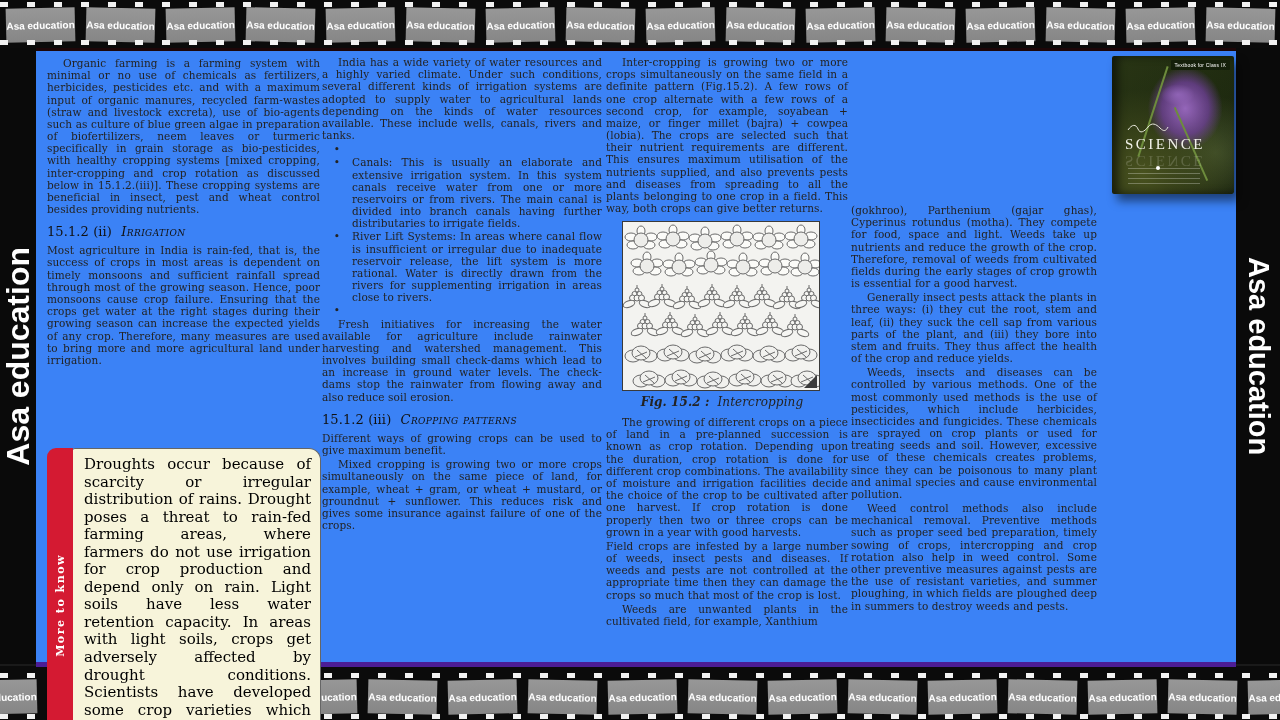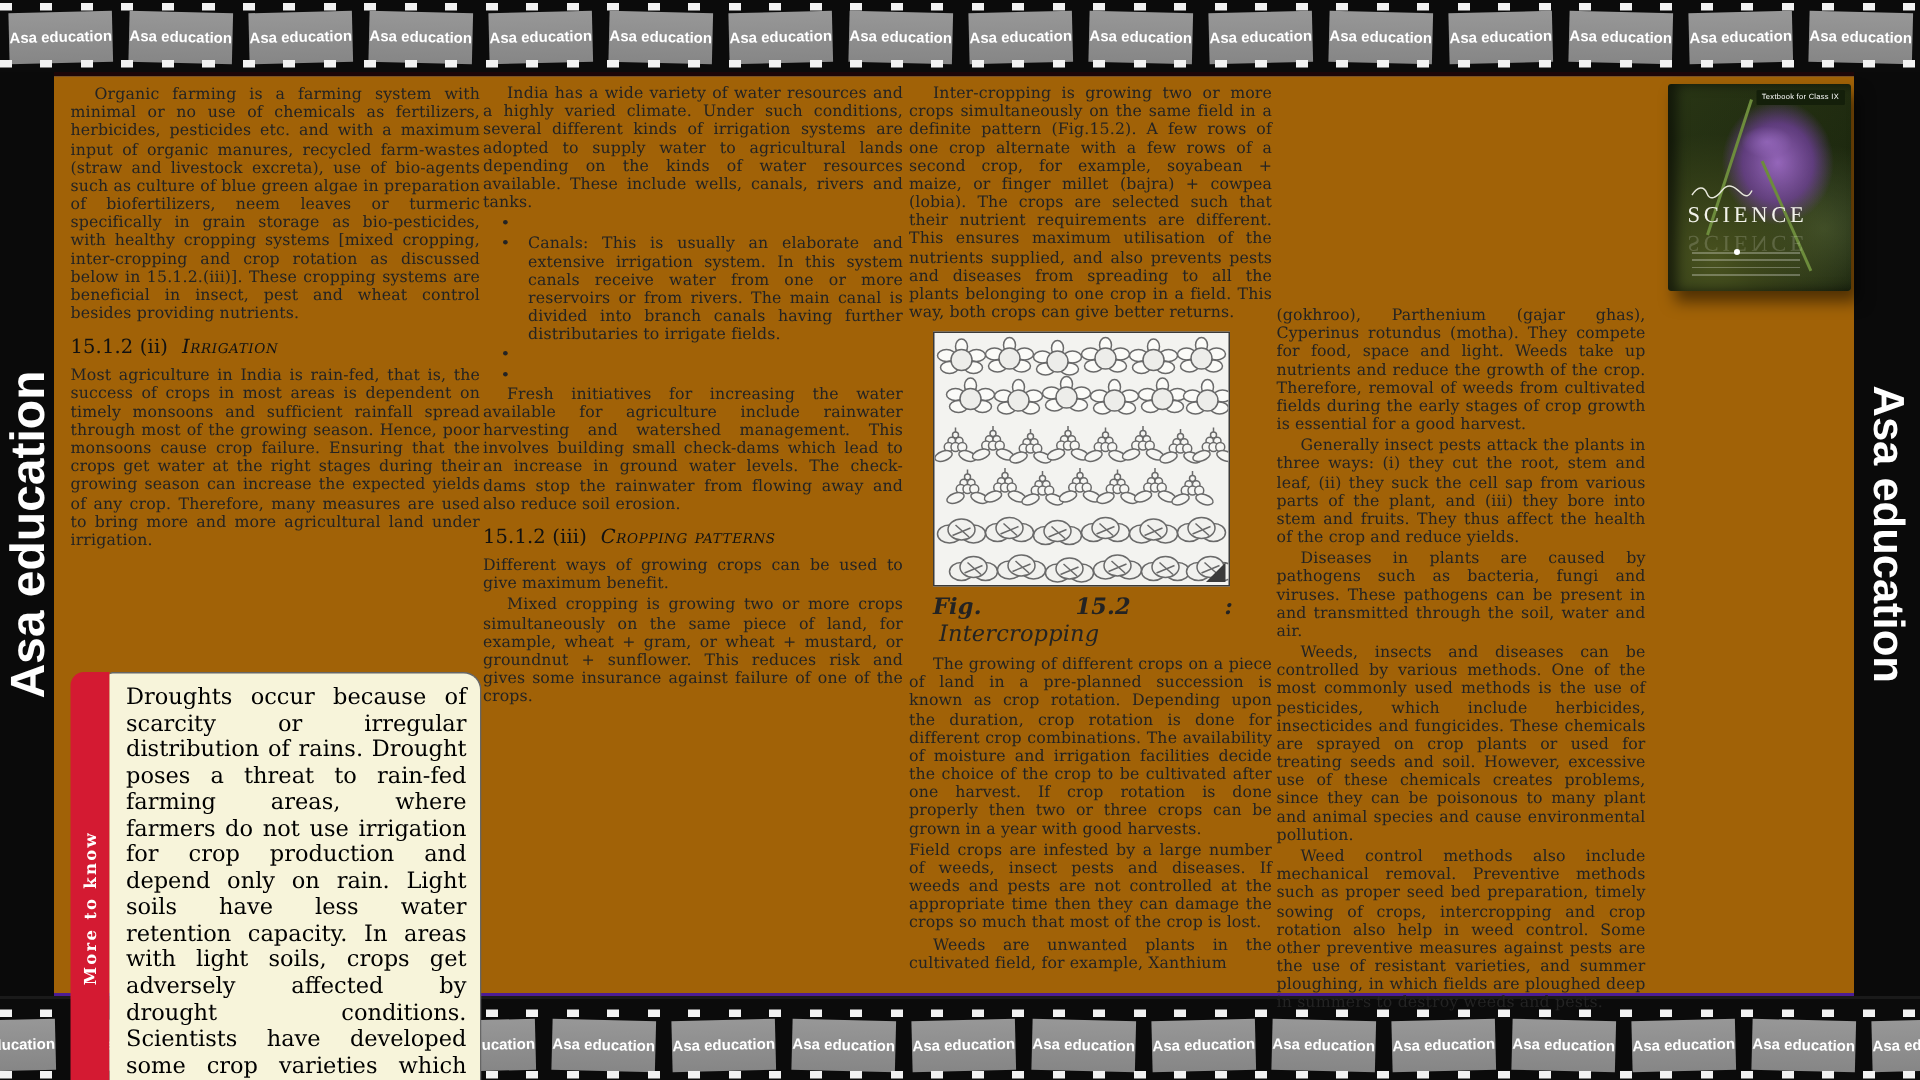--- a/index.html
+++ b/index.html
@@ -26,22 +26,22 @@
   
   .sidebar{position:absolute;top:48px;height:616px;background:#0a0a0a;display:flex;
       align-items:center;justify-content:center;}
   .sidebar-left{left:0;width:36px;}
   .sidebar-right{left:1236px;width:44px;}
   .vtext{color:#fff;font-family:"Liberation Sans",sans-serif;font-weight:bold;white-space:nowrap;}
   .v-bt{writing-mode:vertical-rl;transform:rotate(180deg);font-size:32px;}
   .v-tb{writing-mode:vertical-rl;font-size:29px;}
 
   
-  .page{position:absolute;left:36px;top:51px;width:1200px;height:611px;background:#a16207;
-      border-bottom:2px solid #4c1d95;}
+  .page{position:absolute;left:36px;top:51px;width:1200px;height:611px;background:#3b82f6;
+      border-bottom:5px solid #4c1d95;}
   .col{position:absolute;font-size:10.5px;line-height:1.16;color:#232323;text-align:justify;
       letter-spacing:.1px;}
   .col p{margin:0 0 2px;}
   .ind{text-indent:16px;}
   .col1{left:11px;top:6px;width:273px;}
   .col2{left:286px;top:5px;width:280px;}
   .col3{left:570px;top:5px;width:242px;}
   .col4{left:815px;top:153px;width:246px;}
 
   .sec-head{margin:9px 0 5px;font-size:13px;color:#111;}
@@ -62,21 +62,21 @@
   .mtk-body{flex:1;background:#f7f4da;border:1px solid #666;border-left:none;
       border-radius:2px 12px 12px 2px;padding:7px 9px 7px 11px;min-height:162px;
       font-size:15px;line-height:1.17;text-align:justify;}
 
   
   .figure-wrap{margin:7px 0 0 16px;width:200px;}
   .figure-box{position:relative;width:196px;height:168px;border:1.5px solid #3a3a3a;
       background:#f3f3f0;overflow:hidden;}
   .corner-tri{position:absolute;right:2px;bottom:2px;width:0;height:0;
       border-left:13px solid transparent;border-bottom:13px solid #3b3b3b;}
-  .fig-cap{margin-top:5px;font-size:15px;}
+  .fig-cap{margin-top:5px;text-align:center;font-size:12px;}
   .cap-fig{font-weight:bold;font-style:italic;}
   .cap-txt{font-style:italic;margin-left:4px;}
 
   
   .book{position:absolute;left:1076px;top:5px;width:122px;height:138px;border-radius:2px;
       background:radial-gradient(130px 120px at 25% 85%,#49521f,#26331440 70%),
                  radial-gradient(90px 80px at 85% 70%,rgba(130,150,90,.45),transparent 70%),
                  linear-gradient(135deg,#2a3615,#1c270e 60%,#121a08);
       box-shadow:5px 7px 10px rgba(0,0,0,.5), inset 6px 0 8px rgba(0,0,0,.55);}
   .bc-flower{position:absolute;inset:0;border-radius:2px;
@@ -244,20 +244,21 @@
       <p class="ind">India has a wide variety of water resources and a highly varied climate. Under such conditions, several different kinds of irrigation systems are adopted to supply water to agricultural lands depending on the kinds of water resources available. These include wells, canals, rivers and tanks.</p>
       <div class="bullet">
         <span class="bdot">•</span>
       </div>
       <div class="bullet">
         <span class="bdot">•</span>
         <span class="btxt">Canals: This is usually an elaborate and extensive irrigation system. In this system canals receive water from one or more reservoirs or from rivers. The main canal is divided into branch canals having further distributaries to irrigate fields.</span>
       </div>
       <div class="bullet">
         <span class="bdot">•</span>
+        <span class="btxt">River Lift Systems: In areas where canal flow is insufficient or irregular due to inadequate reservoir release, the lift system is more rational. Water is directly drawn from the rivers for supplementing irrigation in areas close to rivers.</span>
       </div>
       <div class="bullet">
         <span class="bdot">•</span>
       </div>
       <p class="ind">Fresh initiatives for increasing the water available for agriculture include rainwater harvesting and watershed management. This involves building small check-dams which lead to an increase in ground water levels. The check-dams stop the rainwater from flowing away and also reduce soil erosion.</p>
       <div class="sec-head">
         <span class="h-num">15.1.2 (iii)</span>
         <span class="h-it">Cropping patterns</span>
       </div>
       <p>Different ways of growing crops can be used to give maximum benefit.</p>
@@ -346,21 +347,20 @@
       </div>
 
       <p class="ind" style="margin-top:6px;">The growing of different crops on a piece of land in a pre-planned succession is known as crop rotation. Depending upon the duration, crop rotation is done for different crop combinations. The availability of moisture and irrigation facilities decide the choice of the crop to be cultivated after one harvest. If crop rotation is done properly then two or three crops can be grown in a year with good harvests.</p>
       <p>Field crops are infested by a large number of weeds, insect pests and diseases. If weeds and pests are not controlled at the appropriate time then they can damage the crops so much that most of the crop is lost.</p>
       <p class="ind">Weeds are unwanted plants in the cultivated field, for example, Xanthium</p>
     </div>
 
     <div class="col col4">
       <p>(gokhroo), Parthenium (gajar ghas), Cyperinus rotundus (motha). They compete for food, space and light. Weeds take up nutrients and reduce the growth of the crop. Therefore, removal of weeds from cultivated fields during the early stages of crop growth is essential for a good harvest.</p>
       <p class="ind">Generally insect pests attack the plants in three ways: (i) they cut the root, stem and leaf, (ii) they suck the cell sap from various parts of the plant, and (iii) they bore into stem and fruits. They thus affect the health of the crop and reduce yields.</p>
-      <p class="ind">Diseases in plants are caused by pathogens such as bacteria, fungi and viruses. These pathogens can be present in and transmitted through the soil, water and air.</p>
       <p class="ind">Weeds, insects and diseases can be controlled by various methods. One of the most commonly used methods is the use of pesticides, which include herbicides, insecticides and fungicides. These chemicals are sprayed on crop plants or used for treating seeds and soil. However, excessive use of these chemicals creates problems, since they can be poisonous to many plant and animal species and cause environmental pollution.</p>
       <p class="ind">Weed control methods also include mechanical removal. Preventive methods such as proper seed bed preparation, timely sowing of crops, intercropping and crop rotation also help in weed control. Some other preventive measures against pests are the use of resistant varieties, and summer ploughing, in which fields are ploughed deep in summers to destroy weeds and pests.</p>
     </div>
 
     <div class="book">
       <div class="bc-flower"></div>
       <div class="bc-stem1"></div>
       <div class="bc-stem2"></div>
       <div class="bc-badge">Textbook for Class IX</div>
       <svg class="bc-script" width="44" height="12" viewBox="0 0 44 12">

